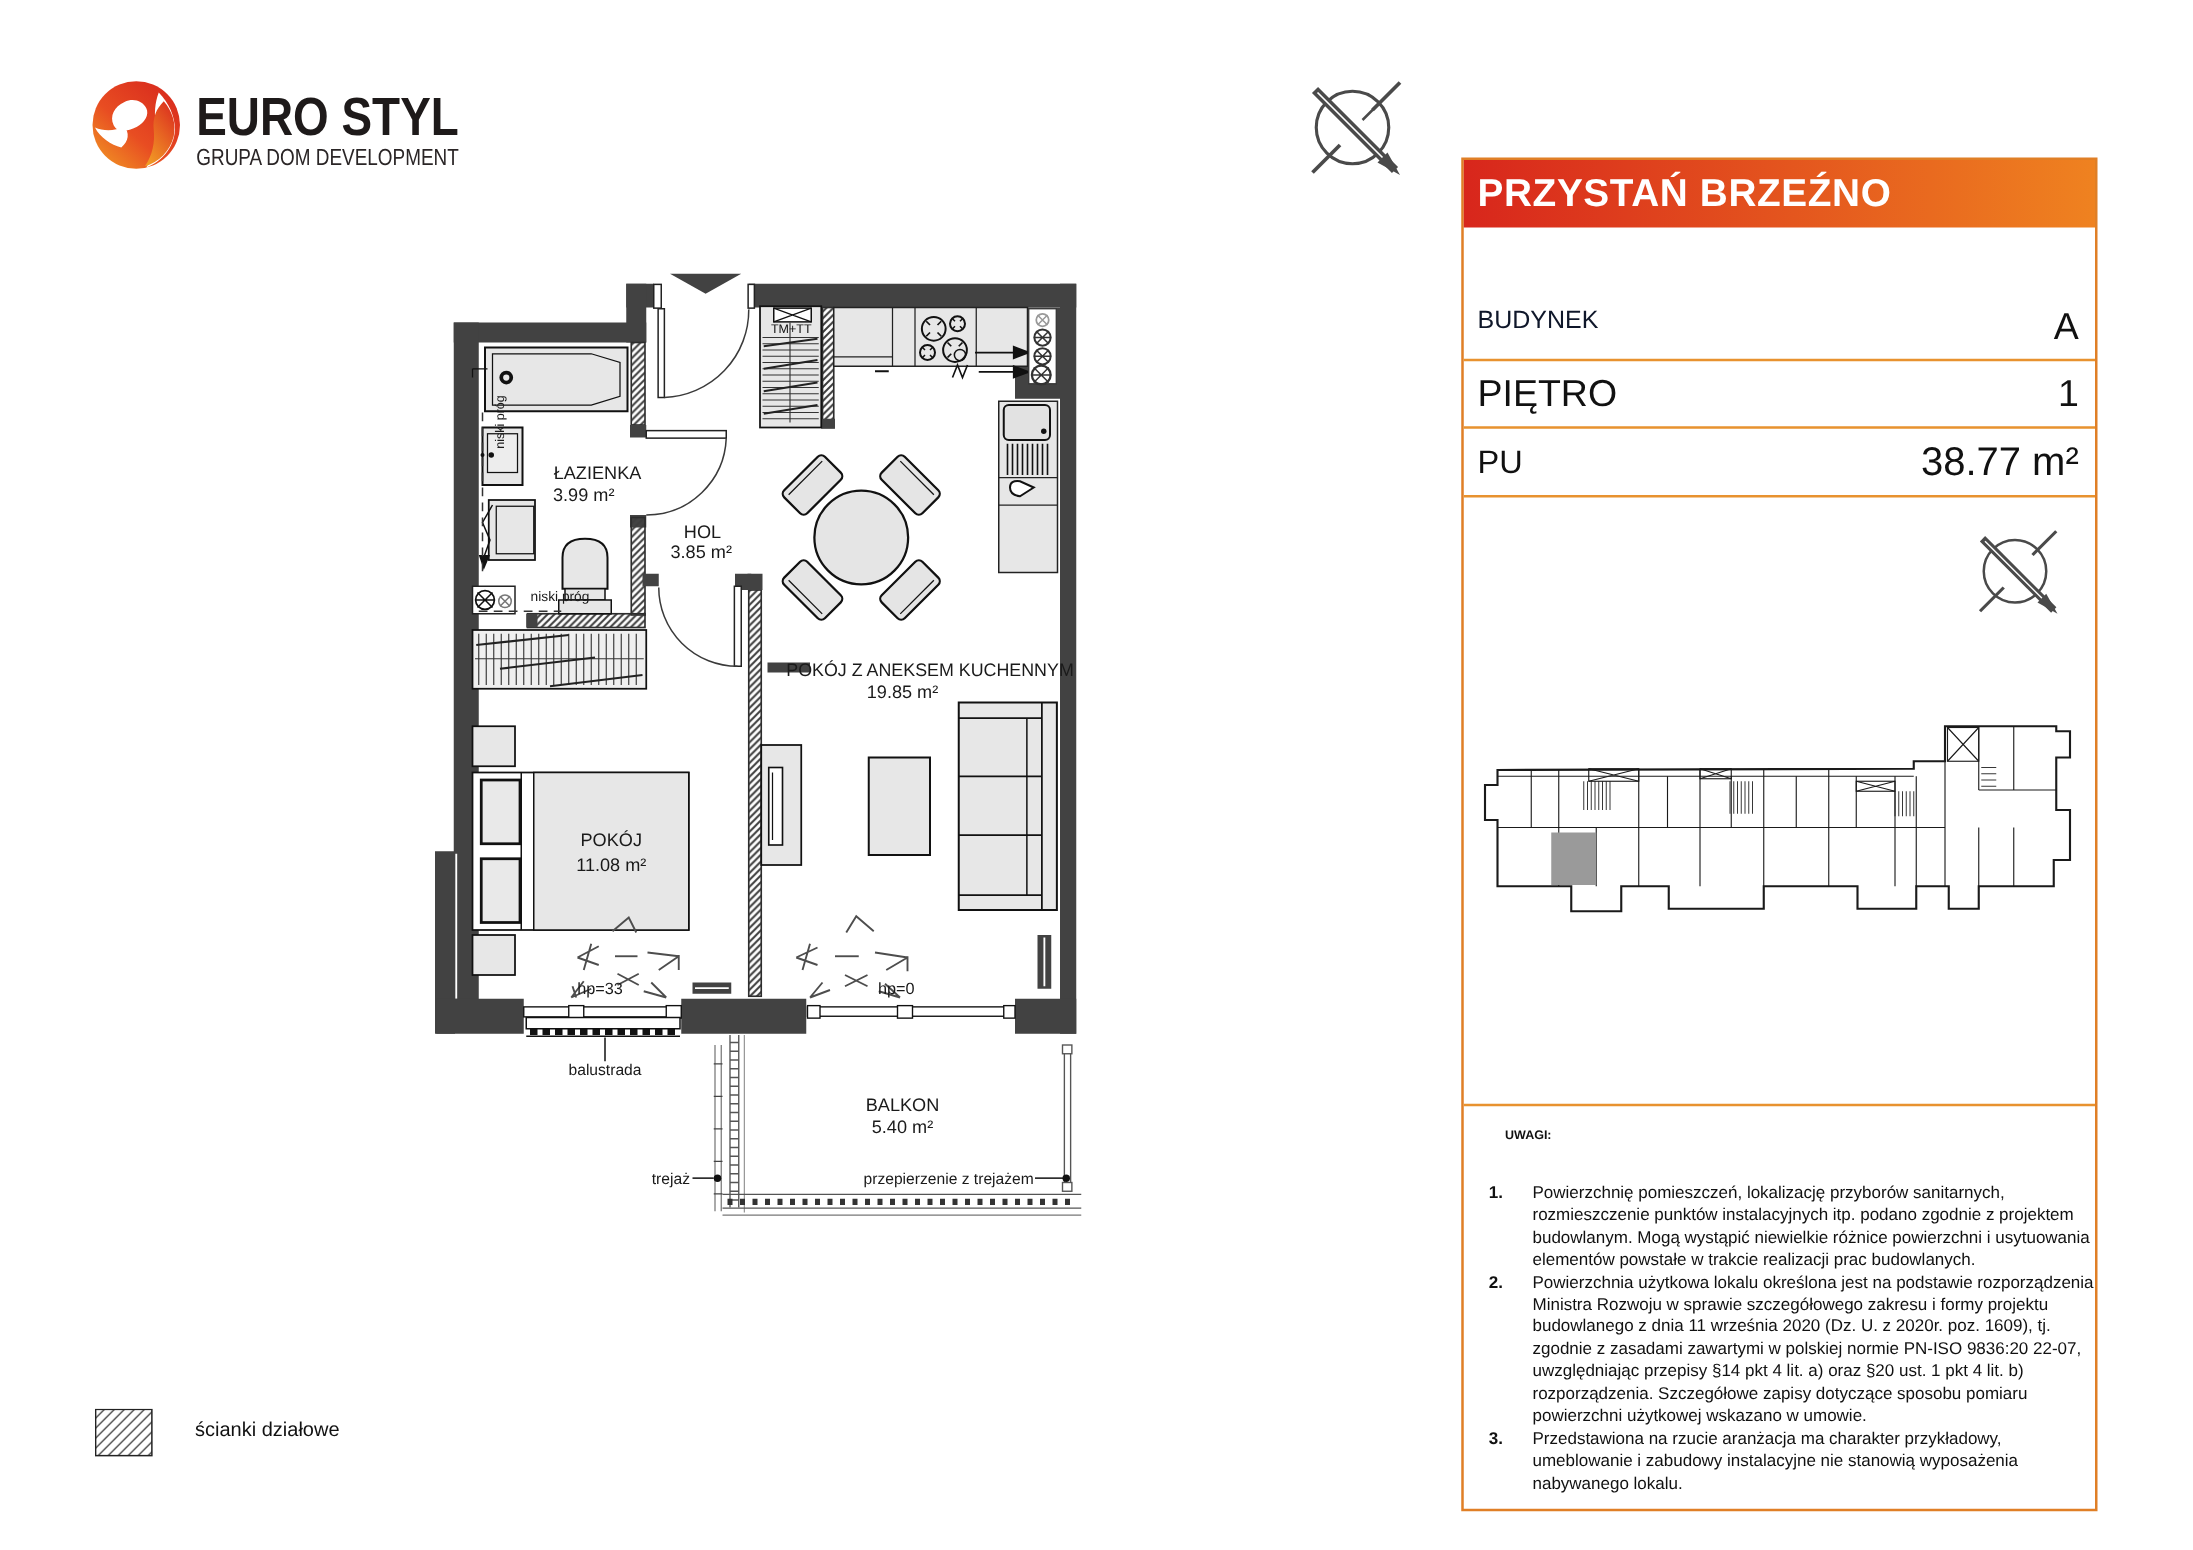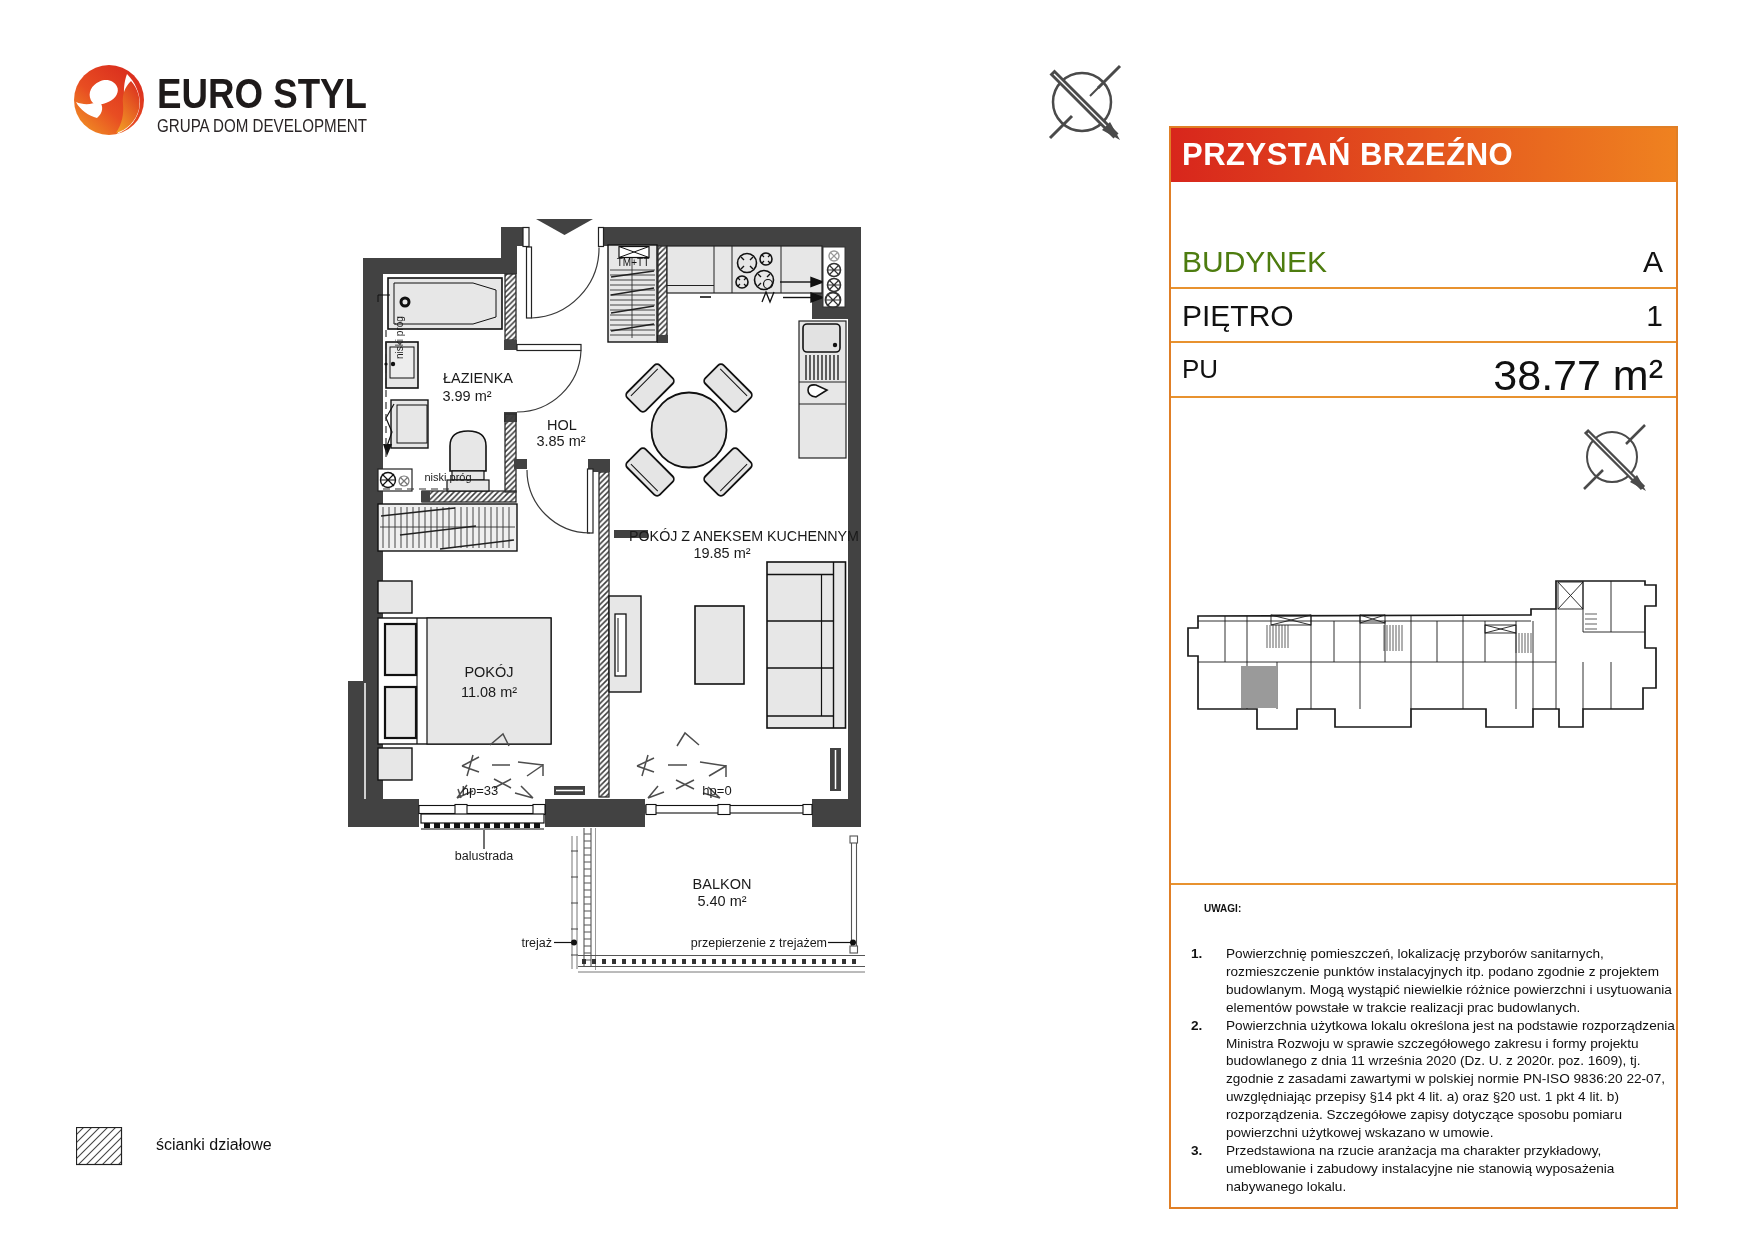--- a/index.html
+++ b/index.html
@@ -489,32 +489,32 @@
 </div>
 
 <div class="abs" style="left:1169px;top:78px;width:509px;height:1083px;border:2px solid #e07f26;box-sizing:border-box;margin-top:48px;">
 
   <div class="abs" style="left:0;top:0;width:505px;height:54px;background:linear-gradient(90deg,#d8261c,#ef8220);">
     <div class="abs" style="left:11px;top:9px;font-size:31px;font-weight:bold;color:#fff;letter-spacing:0.5px;">PRZYSTAŃ BRZEŹNO</div>
   </div>
 
 
   <div class="abs" style="left:0;top:107px;width:505px;height:54px;border-bottom:2px solid #e8922f;box-sizing:border-box;">
-    <div class="abs" style="left:11px;top:10px;font-size:30px;color:#4d7c0f;">BUDYNEK</div>
+    <div class="abs" style="left:11px;top:10px;font-size:20px;color:#0f172a;">BUDYNEK</div>
     <div class="abs" style="right:13px;top:10px;font-size:30px;color:#111;">A</div>
   </div>
 
   <div class="abs" style="left:0;top:161px;width:505px;height:54px;border-bottom:2px solid #e8922f;box-sizing:border-box;">
     <div class="abs" style="left:11px;top:10px;font-size:30px;color:#111;">PIĘTRO</div>
     <div class="abs" style="right:13px;top:10px;font-size:30px;color:#111;">1</div>
   </div>
 
   <div class="abs" style="left:0;top:215px;width:505px;height:55px;border-bottom:2px solid #e8922f;box-sizing:border-box;">
     <div class="abs" style="left:11px;top:11px;font-size:26px;color:#111;">PU</div>
-    <div class="abs" style="right:13px;top:8px;font-size:43px;color:#111;">38.77 m²</div>
+    <div class="abs" style="right:13px;top:8px;font-size:32px;color:#111;">38.77 m²</div>
   </div>
 
   <div class="abs" style="left:404px;top:290px;width:80px;height:80px;">
     <svg width="80" height="80" viewBox="0 0 80 80">
       <circle cx="37" cy="39" r="25" fill="none" stroke="#4a4a4a" stroke-width="2"></circle>
       <line x1="11" y1="13" x2="68" y2="70" stroke="#4a4a4a" stroke-width="6"></line>
       <line x1="13" y1="15" x2="66" y2="68" stroke="#fff" stroke-width="1.2"></line>
       <polygon points="62,57 71,73 55,64" fill="#4a4a4a"></polygon>
       <line x1="51" y1="26" x2="70" y2="7" stroke="#4a4a4a" stroke-width="2.5"></line>
       <line x1="9" y1="71" x2="28" y2="52" stroke="#4a4a4a" stroke-width="2.5"></line>

